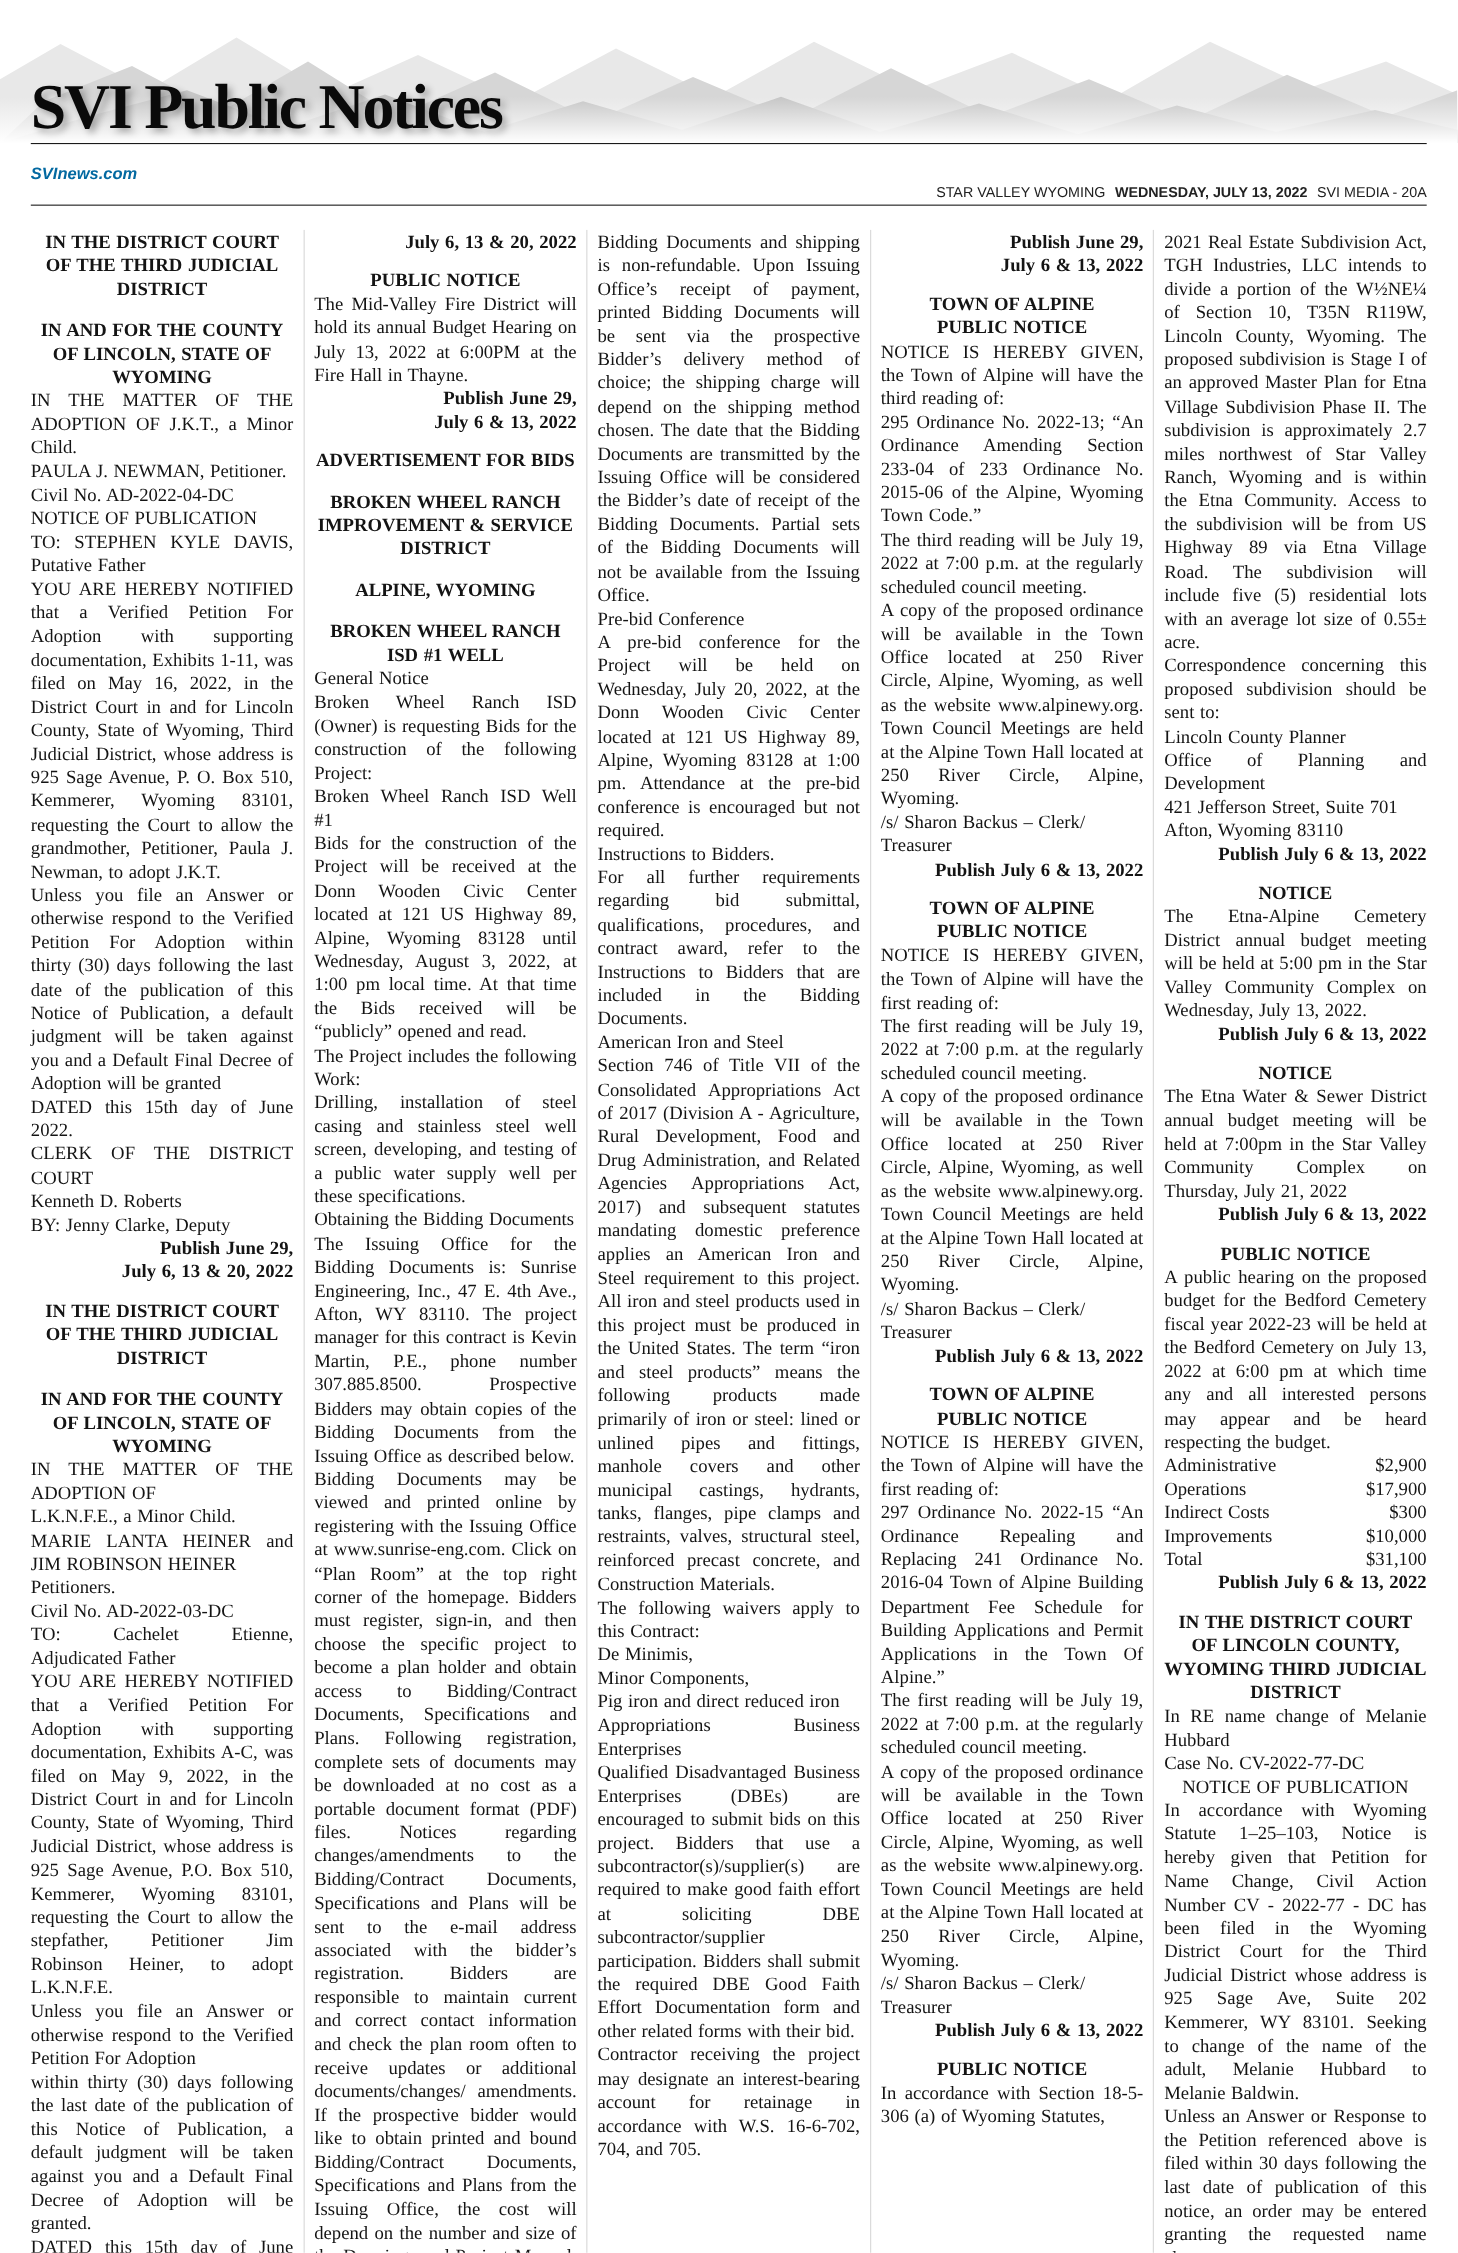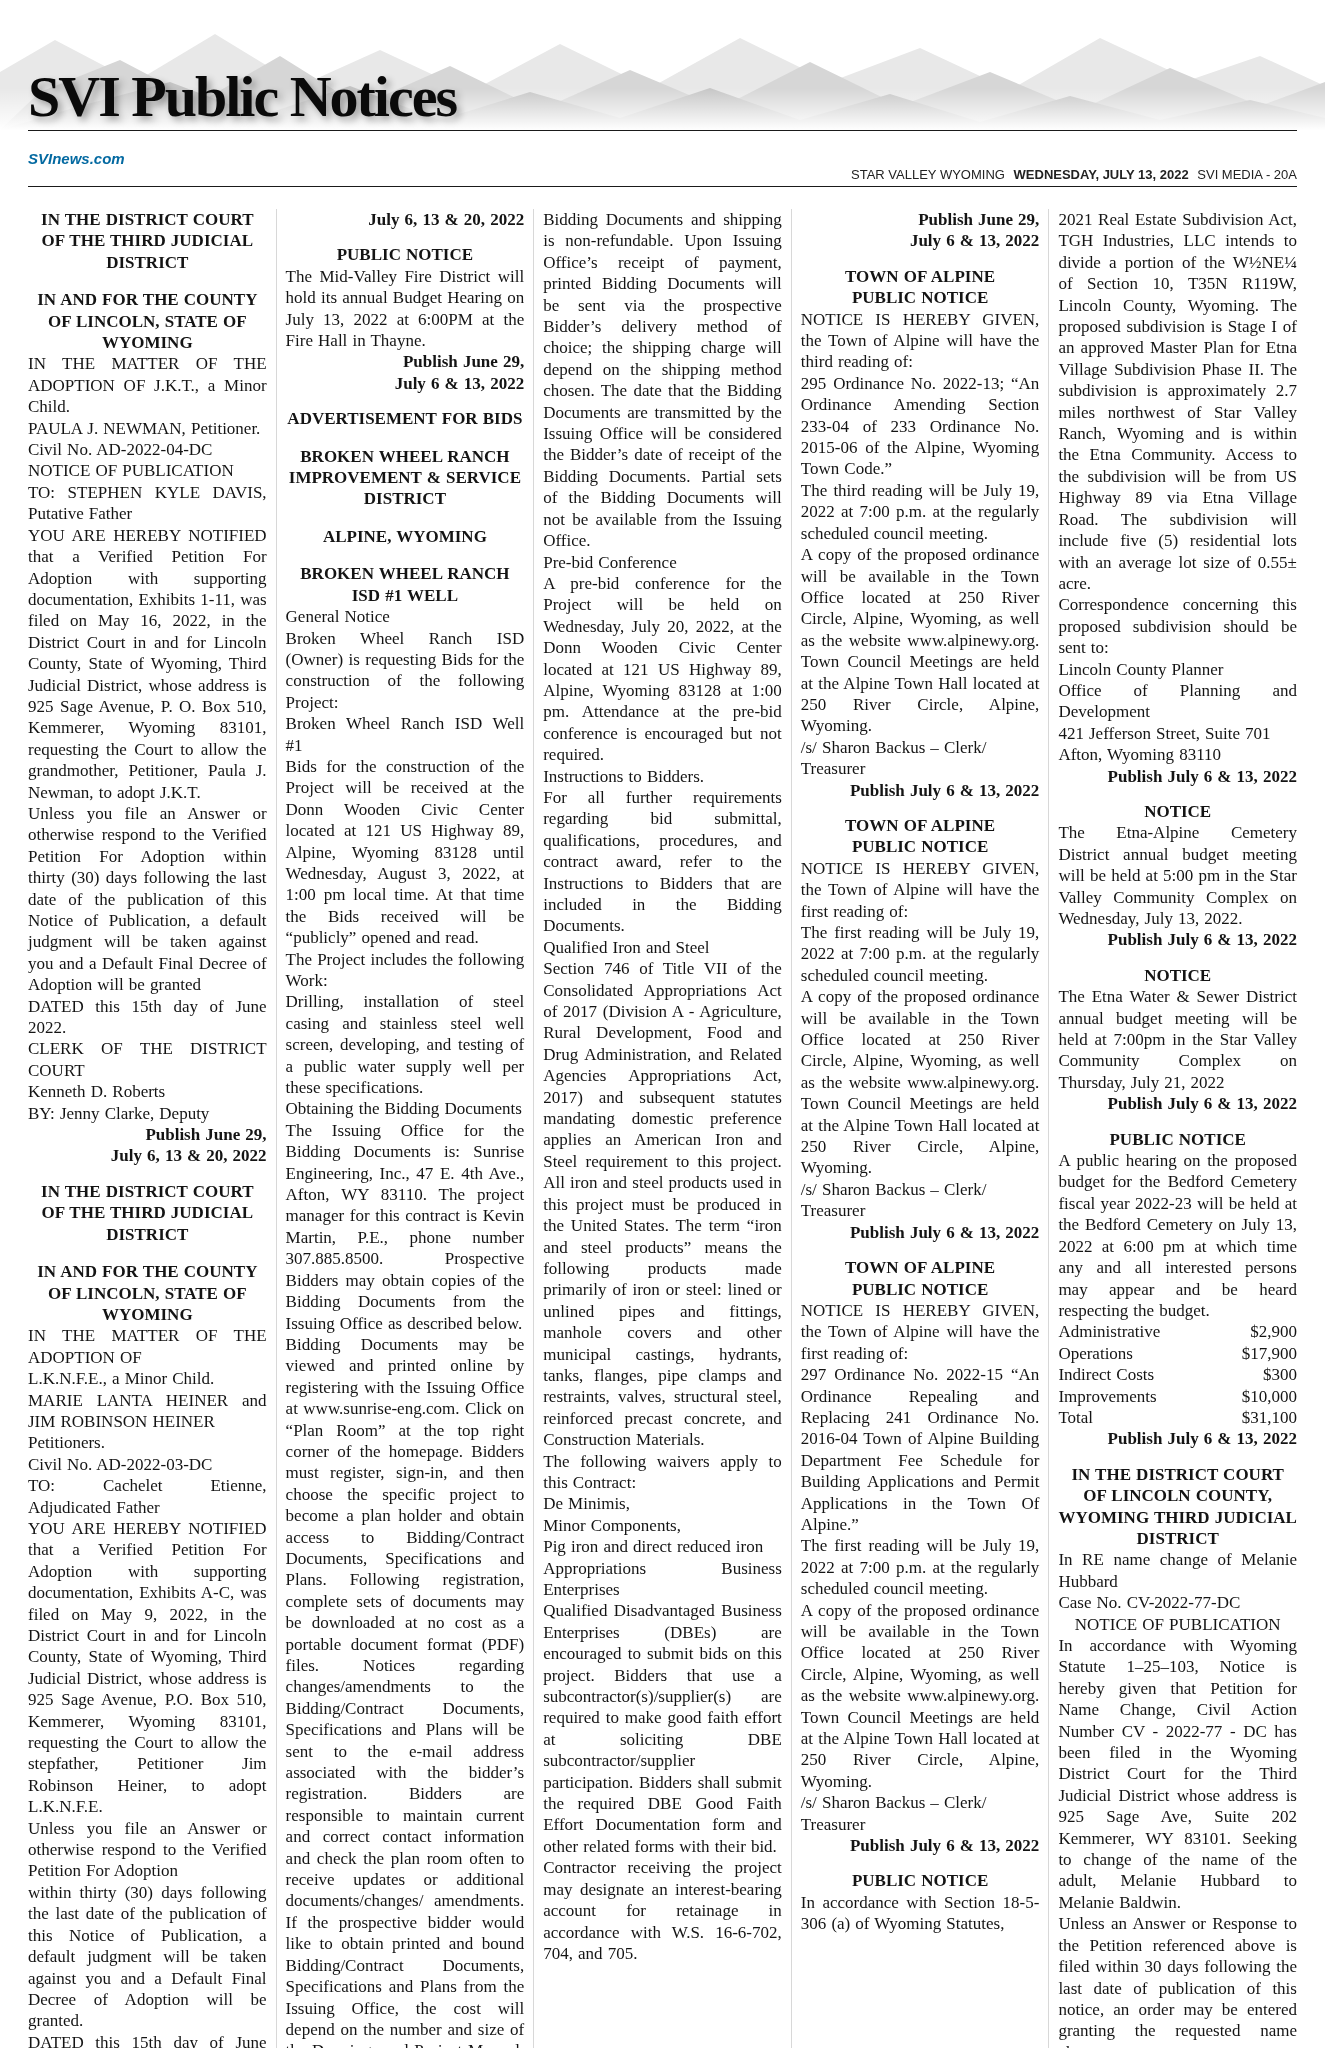--- a/index.html
+++ b/index.html
@@ -142,21 +142,21 @@
         <div class="blk p">Obtaining the Bidding Documents</div>
         <div class="blk p">The Issuing Office for the Bidding Documents is: Sunrise Engineering, Inc., 47 E. 4th Ave., Afton, WY  83110. The project manager for this contract is Kevin Martin, P.E., phone number 307.885.8500. Prospective Bidders may obtain copies of the Bidding Documents from the Issuing Office as described below.</div>
         <div class="blk p">Bidding Documents may be viewed and printed online by registering with the Issuing Office at www.sunrise-eng.com. Click on “Plan Room” at the top right corner of the homepage. Bidders must register, sign-in, and then choose the specific project to become a plan holder and obtain access to Bidding/Contract Documents, Specifications and Plans. Following registration, complete sets of documents may be downloaded at no cost as a portable document format (PDF) files. Notices regarding changes/amendments to the Bidding/Contract Documents, Specifications and Plans will be sent to the e-mail address associated with the bidder’s registration. Bidders are responsible to maintain current and correct contact information and check the plan room often to receive updates or additional documents/changes/ amendments. If the prospective bidder would like to obtain printed and bound Bidding/Contract Documents, Specifications and Plans from the Issuing Office, the cost will depend on the number and size of the Drawings and Project Manual, applicable taxes, and shipping method selected by the prospective Bidder. Cost of</div>
       </div>
       <div class="col">
         <div class="blk p">Bidding Documents and shipping is non-refundable. Upon Issuing Office’s receipt of payment, printed Bidding Documents will be sent via the prospective Bidder’s delivery method of choice; the shipping charge will depend on the shipping method chosen. The date that the Bidding Documents are transmitted by the Issuing Office will be considered the Bidder’s date of receipt of the Bidding Documents. Partial sets of the Bidding Documents will not be available from the Issuing Office.</div>
         <div class="blk p">Pre-bid Conference</div>
         <div class="blk p">A pre-bid conference for the Project will be held on Wednesday, July 20, 2022, at the Donn Wooden Civic Center located at 121 US Highway 89, Alpine, Wyoming 83128 at 1:00 pm. Attendance at the pre-bid conference is encouraged but not required.</div>
         <div class="blk p">Instructions to Bidders.</div>
         <div class="blk p">For all further requirements regarding bid submittal, qualifications, procedures, and contract award, refer to the Instructions to Bidders that are included in the Bidding Documents.</div>
-        <div class="blk p">Qualified Iron and Steel</div>
+        <div class="blk p">American Iron and Steel</div>
         <div class="blk p">Section 746 of Title VII of the Consolidated Appropriations Act of 2017 (Division A - Agriculture, Rural Development, Food and Drug Administration, and Related Agencies Appropriations Act, 2017) and subsequent statutes mandating domestic preference applies an American Iron and Steel requirement to this project. All iron and steel products used in this project must be produced in the United States. The term “iron and steel products” means the following products made primarily of iron or steel: lined or unlined pipes and fittings, manhole covers and other municipal castings, hydrants, tanks, flanges, pipe clamps and restraints, valves, structural steel, reinforced precast concrete, and Construction Materials.</div>
         <div class="blk p">The following waivers apply to this Contract:</div>
         <div class="blk p">De Minimis,
 Minor Components,
 Pig iron and direct reduced iron</div>
         <div class="blk p">Appropriations Business Enterprises</div>
         <div class="blk p">Qualified Disadvantaged Business Enterprises (DBEs) are encouraged to submit bids on this project. Bidders that use a subcontractor(s)/supplier(s) are required to make good faith effort at soliciting DBE subcontractor/supplier participation. Bidders shall submit the required DBE Good Faith Effort Documentation form and other related forms with their bid.</div>
         <div class="blk p">Contractor receiving the project may designate an interest-bearing account for retainage in accordance with W.S. 16-6-702, 704, and 705.</div>
       </div>
       <div class="col">

